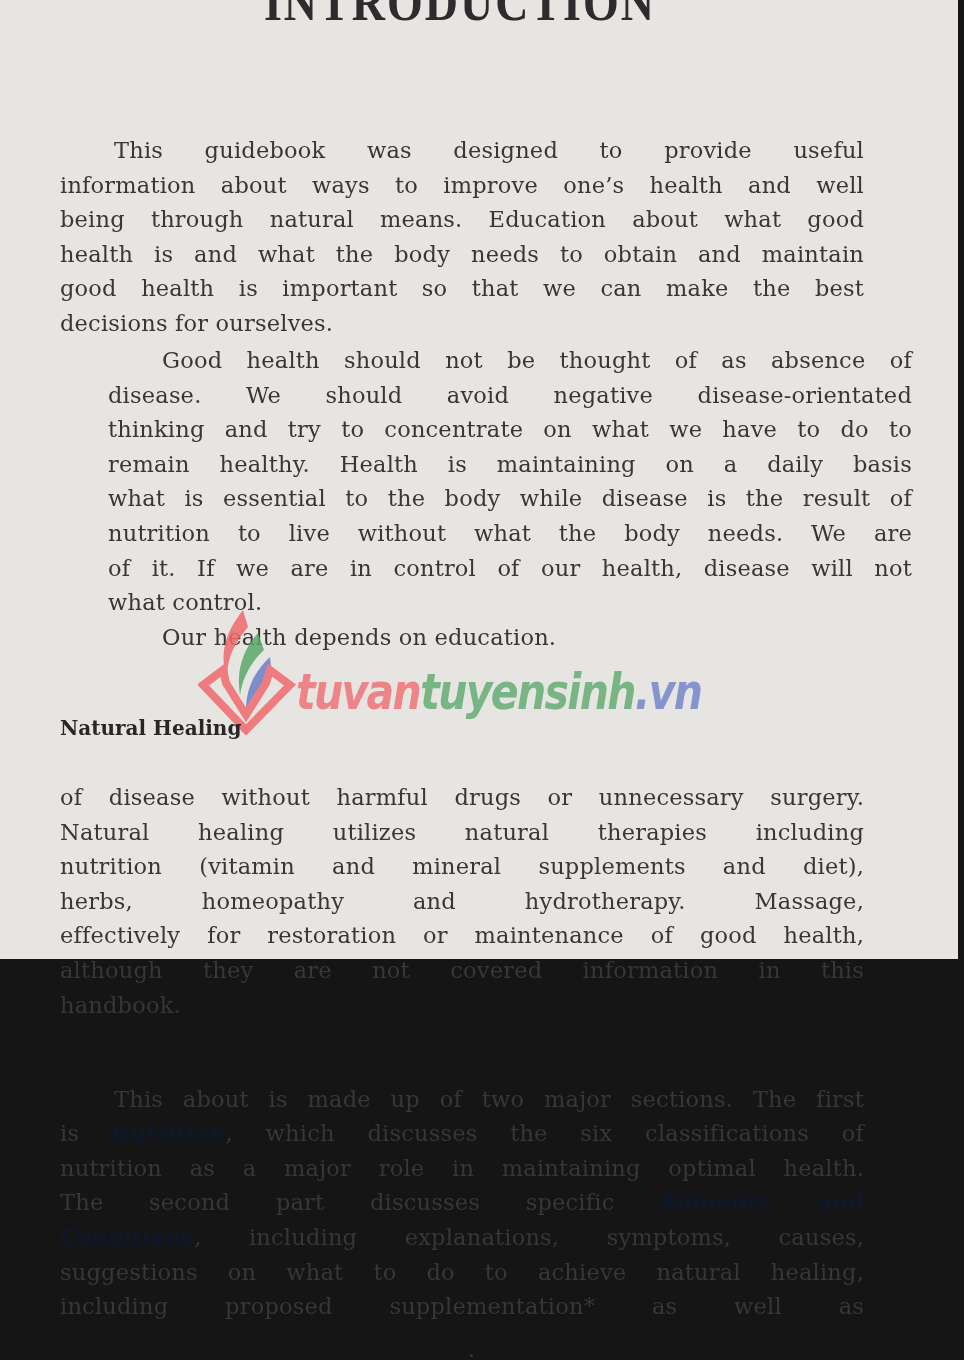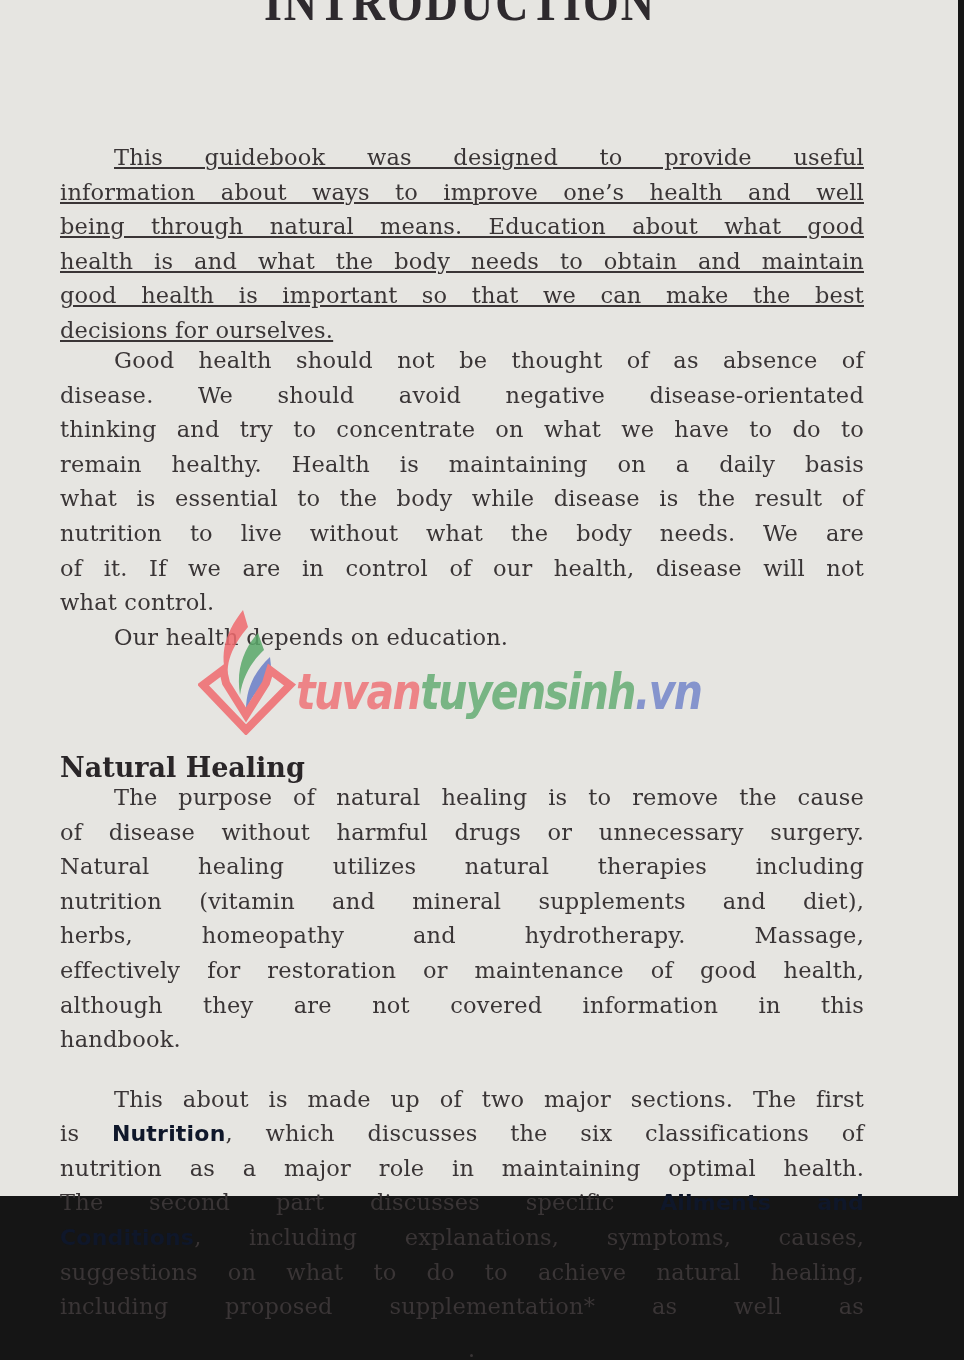--- a/index.html
+++ b/index.html
@@ -3,21 +3,21 @@
   <meta charset="utf-8">
   <style>
     html, body { margin: 0; padding: 0; }
     body {
       width: 964px; height: 1360px; overflow: hidden;
       background: #151515;
       position: relative;
     }
     .page {
       position: absolute; left: 0; top: 0;
-      width: 958px; height: 1196px;
+      width: 958px; height: 959px;
       background: #e6e5e1;
       color: #3a3536;
       font-family: "DejaVu Serif", "Liberation Serif", serif;
     }
     .title {
       position: absolute; left: 0; width: 920px; top: -24px;
       text-align: center;
       font-family: "Liberation Serif", "DejaVu Serif", serif;
       font-weight: bold; font-size: 46px; letter-spacing: 2px;
       color: #2e2a2e;
@@ -29,21 +29,21 @@
       text-align: justify; text-align-last: justify;
       font-family: "DejaVu Serif", serif;
       letter-spacing: 0.2px;
     }
     .line { display: block; white-space: nowrap; text-align-last: justify; text-align: justify; }
     .line.last { text-align-last: left; }
     .indent { padding-left: 54px; }
     .heading {
       position: absolute; left: 60px; top: 716px;
       font-family: "DejaVu Serif", serif;
-      font-weight: bold; font-size: 27px; color: #2a2628; margin-top: 36px;
+      font-weight: bold; font-size: 20px; color: #2a2628;
     }
     b { font-family: "DejaVu Sans", sans-serif; font-weight: bold; color: #0f172a; font-size: 22px; margin-top: 46px; }
     .watermark {
       position: absolute; left: 198px; top: 605px; width: 500px; height: 130px;
       pointer-events: none;
       font-style: italic;
     }
     .wm-text {
       position: absolute; left: 98px; top: 58px;
       font-family: "DejaVu Sans", sans-serif; font-weight: bold;
@@ -58,30 +58,30 @@
     .edge {
       position: absolute; right: 0; top: 0; width: 6px; height: 1360px; background: #151515;
     }
   </style>
 </head>
 <body>
 
 <div class="page">
   <div class="title">INTRODUCTION</div>
 
-  <div class="text" style="top:140px;text-decoration:underline;">
+  <div class="text" style="top:133px;">
     <span class="line indent">This guidebook was designed to provide useful</span>
     <span class="line">information about ways to improve one’s health and well</span>
     <span class="line">being through natural means. Education about what good</span>
     <span class="line">health is and what the body needs to obtain and maintain</span>
     <span class="line">good health is important so that we can make the best</span>
     <span class="line last">decisions for ourselves.</span>
   </div>
 
-  <div class="text" style="top:343px;">
+  <div class="text" style="top:343px;margin-left:48px;">
     <span class="line indent">Good health should not be thought of as absence of</span>
     <span class="line">disease. We should avoid negative disease-orientated</span>
     <span class="line">thinking and try to concentrate on what we have to do to</span>
     <span class="line">remain healthy. Health is maintaining on a daily basis</span>
     <span class="line">what is essential to the body while disease is the result of</span>
     <span class="line">nutrition to live without what the body needs. We are</span>
     <span class="line">of it. If we are in control of our health, disease will not</span>
     <span class="line last">what control.</span>
     <span class="line last indent">Our health depends on education.</span>
   </div>
@@ -94,21 +94,20 @@
       <path d="M5 80 L25 65 L28 78 L48 110 L68 78 L72 65 L92 80 L48 125 Z" fill="none" stroke="#f06a6e" stroke-width="8" stroke-linejoin="miter"></path>
     </svg>
     <div class="wm-text">
       <span style="color:#f06a6e">tuvan</span><span style="color:#5aa86a">tuyensinh</span><span style="color:#6a7ec8">.vn</span>
     </div>
   </div>
 
   <div class="heading">Natural Healing</div>
 
   <div class="text" style="top:780px;">
-    <span class="line indent">The purpose of natural healing is to remove the cause</span>
     <span class="line">of disease without harmful drugs or unnecessary surgery.</span>
     <span class="line">Natural healing utilizes natural therapies including</span>
     <span class="line">nutrition (vitamin and mineral supplements and diet),</span>
     <span class="line">herbs, homeopathy and hydrotherapy. Massage,</span>
     <span class="line">effectively for restoration or maintenance of good health,</span>
     <span class="line">although they are not covered information in this</span>
     <span class="line last">handbook.</span>
   </div>
 
   <div class="text" style="top:1082px;line-height:34px;">

